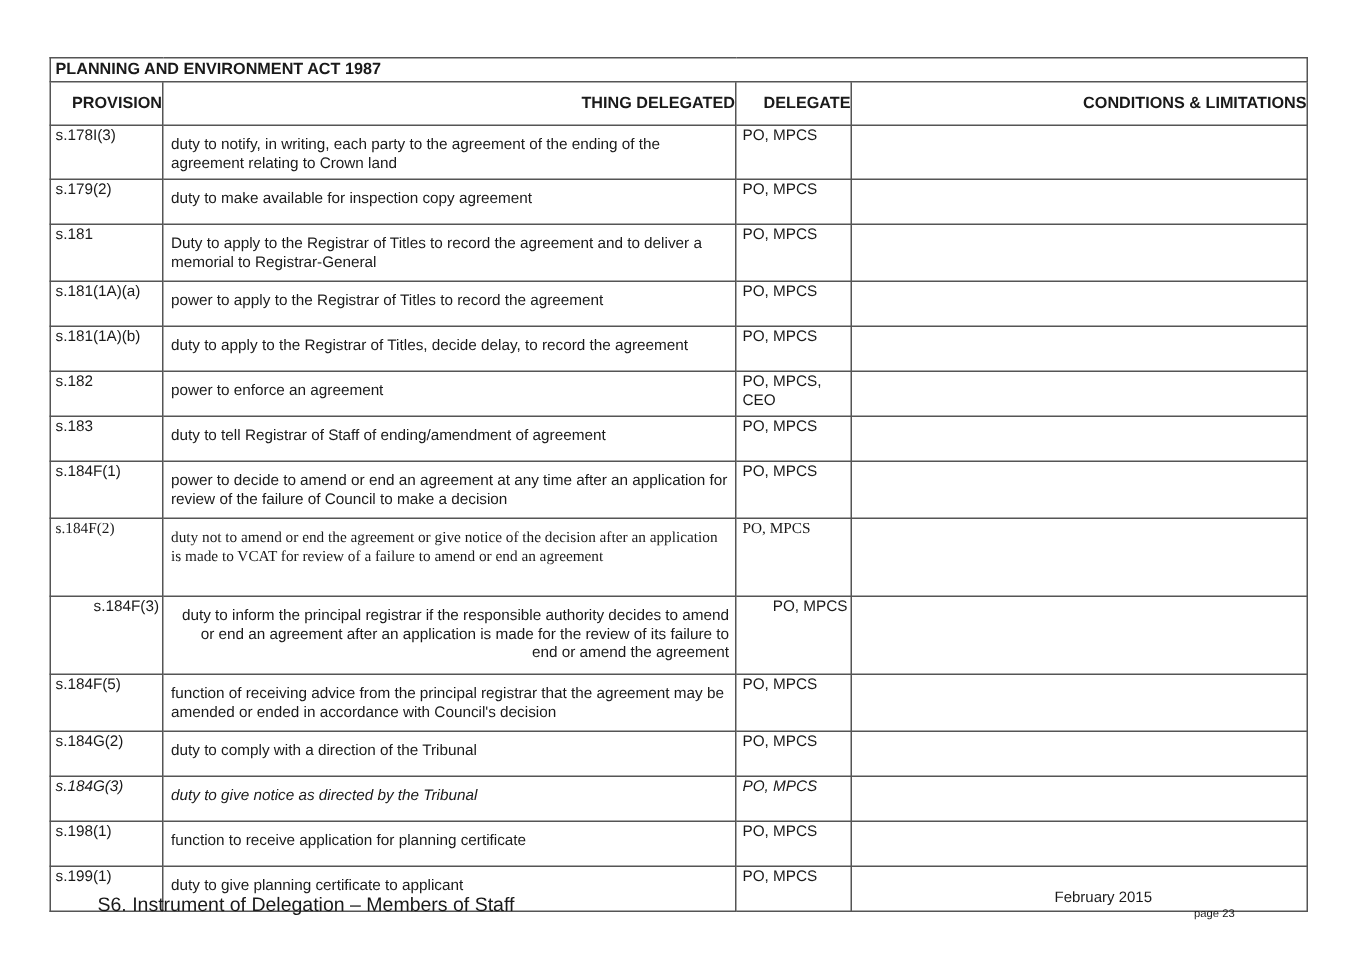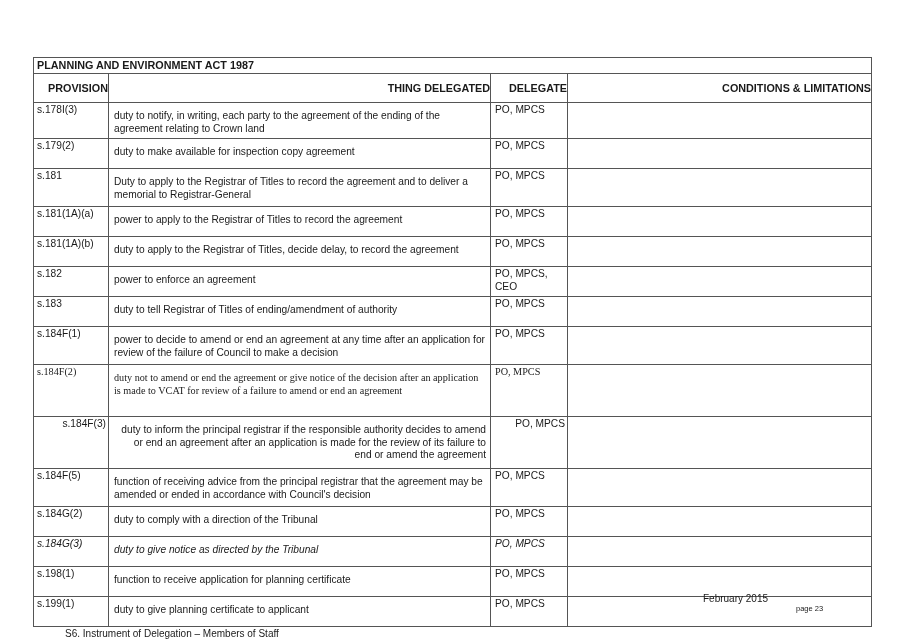--- a/index.html
+++ b/index.html
@@ -1,27 +1,27 @@
 <!DOCTYPE html>
 <html><head>
 <meta charset="utf-8">
 <style>
   html, body { margin: 0; padding: 0; background: #ffffff; }
   body { width: 907px; height: 641px; position: relative; overflow: hidden;
          font-family: "Liberation Sans", sans-serif; color: #1a1a1a; }
   .table-wrap { position: absolute; left: 33px; top: 38px; width: 838px; }
-  table { border-collapse: collapse; width: 838px; table-layout: fixed; font-size: 10.2px; margin-top: 19px; }
+  table { border-collapse: collapse; width: 838px; table-layout: fixed; font-size: 10.2px; }
   td, th { border: 1.5px solid #555; padding: 0; vertical-align: top; }
   .act-title td { font-weight: bold; font-size: 10.8px; padding: 1px 3px 1px 3px; height: 13px; }
   .col-head th { font-weight: bold; font-size: 10.8px; text-align: right; vertical-align: middle; height: 28px; }
   td.prov { padding: 1px 2px 17px 3px; }
   td.thing { padding: 7px 4px 3px 5px; line-height: 12.5px; }
   td.deleg { padding: 1px 2px 0 4px; line-height: 12.5px; }
   td.cond { }
-  .footer-left { position: absolute; left: 37px; top: 628px; font-size: 10px; padding-left: 28px; }
+  .footer-left { position: absolute; left: 37px; top: 595px; font-size: 13px; padding-left: 28px; }
   .footer-date { position: absolute; left: 703px; top: 593px; font-size: 10px; }
   .footer-page { position: absolute; left: 796px; top: 604px; font-size: 7.5px; }
 </style>
 </head>
 <body>
 
 <div class="table-wrap">
   <table>
     <colgroup>
       <col style="width:75px">
@@ -70,21 +70,21 @@
           <td class="cond"></td>
         </tr>
         <tr style="height: 26px;">
           <td class="prov">s.182</td>
           <td class="thing">power to enforce an agreement</td>
           <td class="deleg">PO, MPCS, CEO</td>
           <td class="cond"></td>
         </tr>
         <tr style="height: 26px;">
           <td class="prov">s.183</td>
-          <td class="thing">duty to tell Registrar of Titles of ending/amendment of authority</td>
+          <td class="thing">duty to tell Registrar of Staff of ending/amendment of agreement</td>
           <td class="deleg">PO, MPCS</td>
           <td class="cond"></td>
         </tr>
         <tr style="height: 38px;">
           <td class="prov">s.184F(1)</td>
           <td class="thing">power to decide to amend or end an agreement at any time after an application for review of the failure of Council to make a decision</td>
           <td class="deleg">PO, MPCS</td>
           <td class="cond"></td>
         </tr>
         <tr style="height: 52px; font-family: Liberation Serif, serif;">

